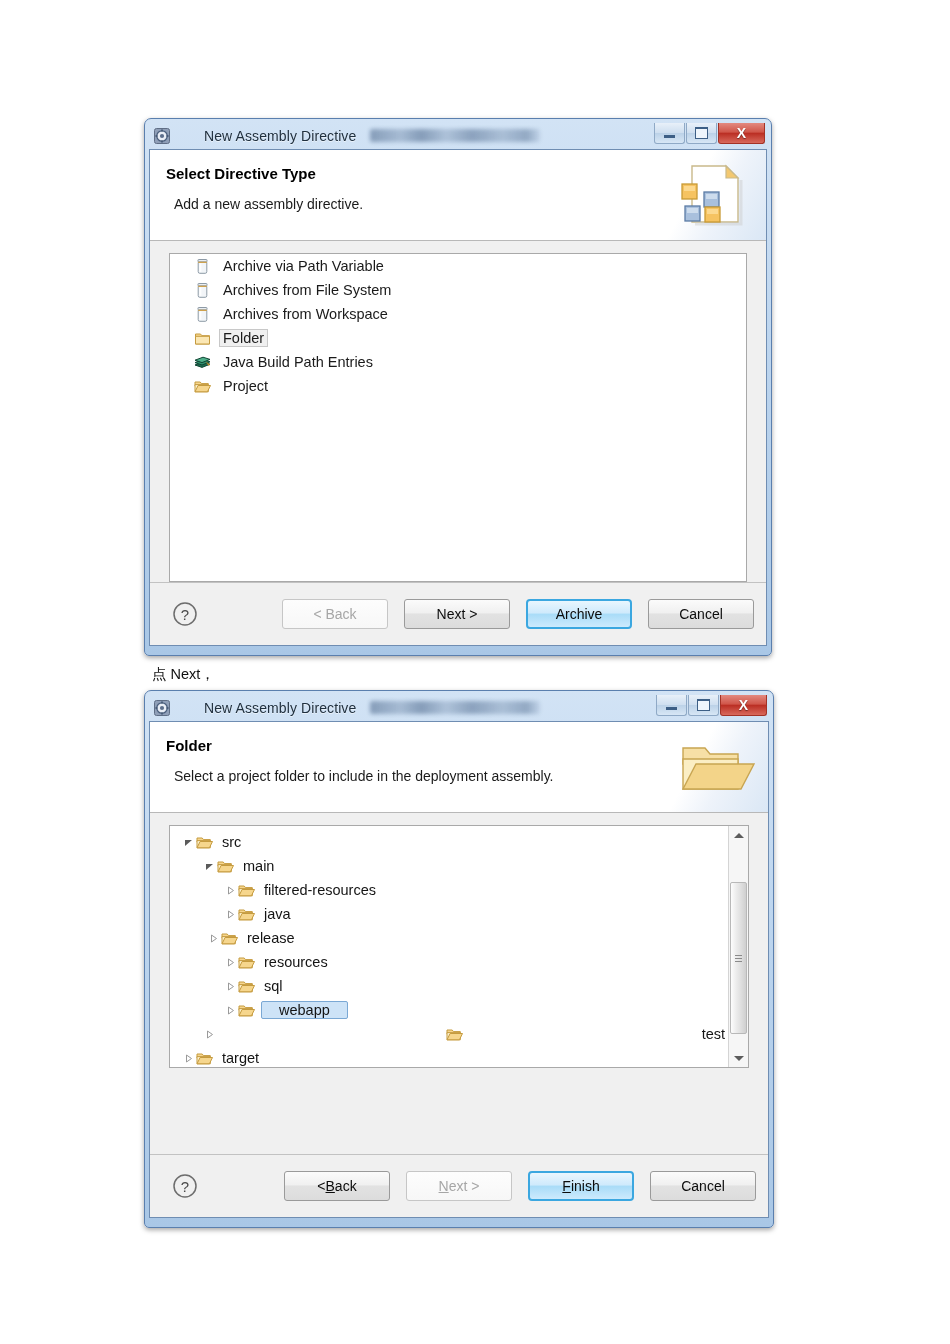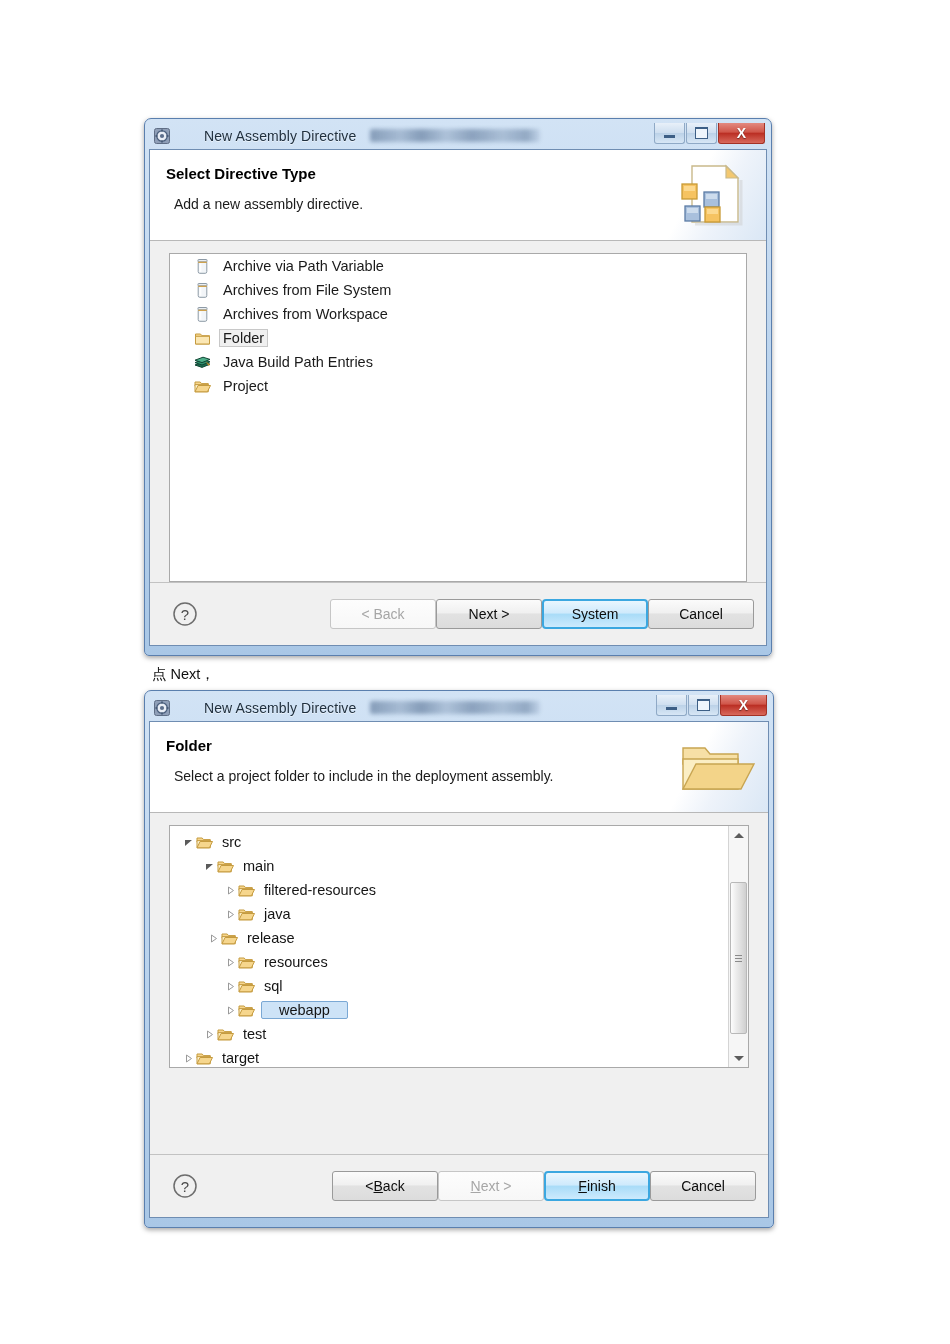--- a/index.html
+++ b/index.html
@@ -121,21 +121,21 @@
   .wiz-foot{
     height:62px;flex:0 0 auto;background:#f0f0f0;
     display:flex;align-items:center;position:relative;
   }
   .help-btn{
     position:absolute;left:22px;top:50%;transform:translateY(-50%);
     width:26px;height:26px;
   }
   .btnrow{position:absolute;right:12px;top:50%;transform:translateY(-50%);display:flex;}
   .btn{
-    width:106px;height:30px;margin-left:0;
+    width:106px;height:30px;margin-left:16px;
     border:1px solid #9a9a9a;border-radius:3px;
     background:linear-gradient(to bottom,#fbfbfb 0%,#f0f0f0 46%,#e2e2e2 50%,#dcdcdc 100%);
     font-size:14px;color:#0d0d0d;
     display:flex;align-items:center;justify-content:center;
     box-sizing:border-box;
     font-family:"Liberation Sans",sans-serif;
   }
   .btn.disabled{
     color:#a6a6a6;
     background:linear-gradient(to bottom,#fdfdfd 0%,#f7f7f7 100%);
@@ -307,21 +307,21 @@
     <div class="wiz-foot">
       <span class="help-btn">
         <svg width="26" height="26" viewBox="0 0 26 26">
           <circle cx="13" cy="13" r="11" fill="none" stroke="#6d6d6d" stroke-width="1.5"></circle>
           <text x="13" y="18.5" text-anchor="middle" font-family="Liberation Sans, sans-serif" font-size="15" fill="#4a4a4a">?</text>
         </svg>
       </span>
       <div class="btnrow">
         <div class="btn disabled">&lt; Back</div>
         <div class="btn">Next &gt;</div>
-        <div class="btn default">System</div>
+        <div class="btn default">Archive</div>
         <div class="btn">Cancel</div>
       </div>
     </div>
 
   </div>
 </div>
 
 <div class="caption" style="left:152px;top:665px;">点 Next，</div>
 
 <div class="win" style="left:144px;top:690px;width:630px;height:538px;">
@@ -470,21 +470,21 @@
                   <path d="M2.5 1 l5 3.5 l-5 3.5 z" fill="none" stroke="#9a9a9a" stroke-width="1"></path>
                 </svg>
               </span>
               <span class="tico"><svg width="17" height="17" viewBox="0 0 17 17">
                   <path d="M1 4 h5.2 l1.3 1.6 h6.8 v2.6 h-13.3 z" fill="#f7d68e" stroke="#c59b3f" stroke-width="1"></path>
                   <path d="M1 6.6 h13.3 v7.2 h-13.3 z" fill="#fcf0cd" stroke="#c59b3f" stroke-width="1"></path>
                   <path d="M1 13.8 l3.1 -6.3 h12.4 l-3.1 6.3 z" fill="#f6d68d" stroke="#c59b3f" stroke-width="1"></path>
                 </svg></span>
               <span class="tlbl">webapp</span>
             </div>
-            <div class="trow" style="padding-left: 31px;">
+            <div class="trow" style="padding-left: 31px; justify-content: space-between;">
               <span class="tarrow">
                 <svg width="9" height="9" viewBox="0 0 9 9">
                   <path d="M2.5 1 l5 3.5 l-5 3.5 z" fill="none" stroke="#9a9a9a" stroke-width="1"></path>
                 </svg>
               </span>
               <span class="tico"><svg width="17" height="17" viewBox="0 0 17 17">
                   <path d="M1 4 h5.2 l1.3 1.6 h6.8 v2.6 h-13.3 z" fill="#f7d68e" stroke="#c59b3f" stroke-width="1"></path>
                   <path d="M1 6.6 h13.3 v7.2 h-13.3 z" fill="#fcf0cd" stroke="#c59b3f" stroke-width="1"></path>
                   <path d="M1 13.8 l3.1 -6.3 h12.4 l-3.1 6.3 z" fill="#f6d68d" stroke="#c59b3f" stroke-width="1"></path>
                 </svg></span>

